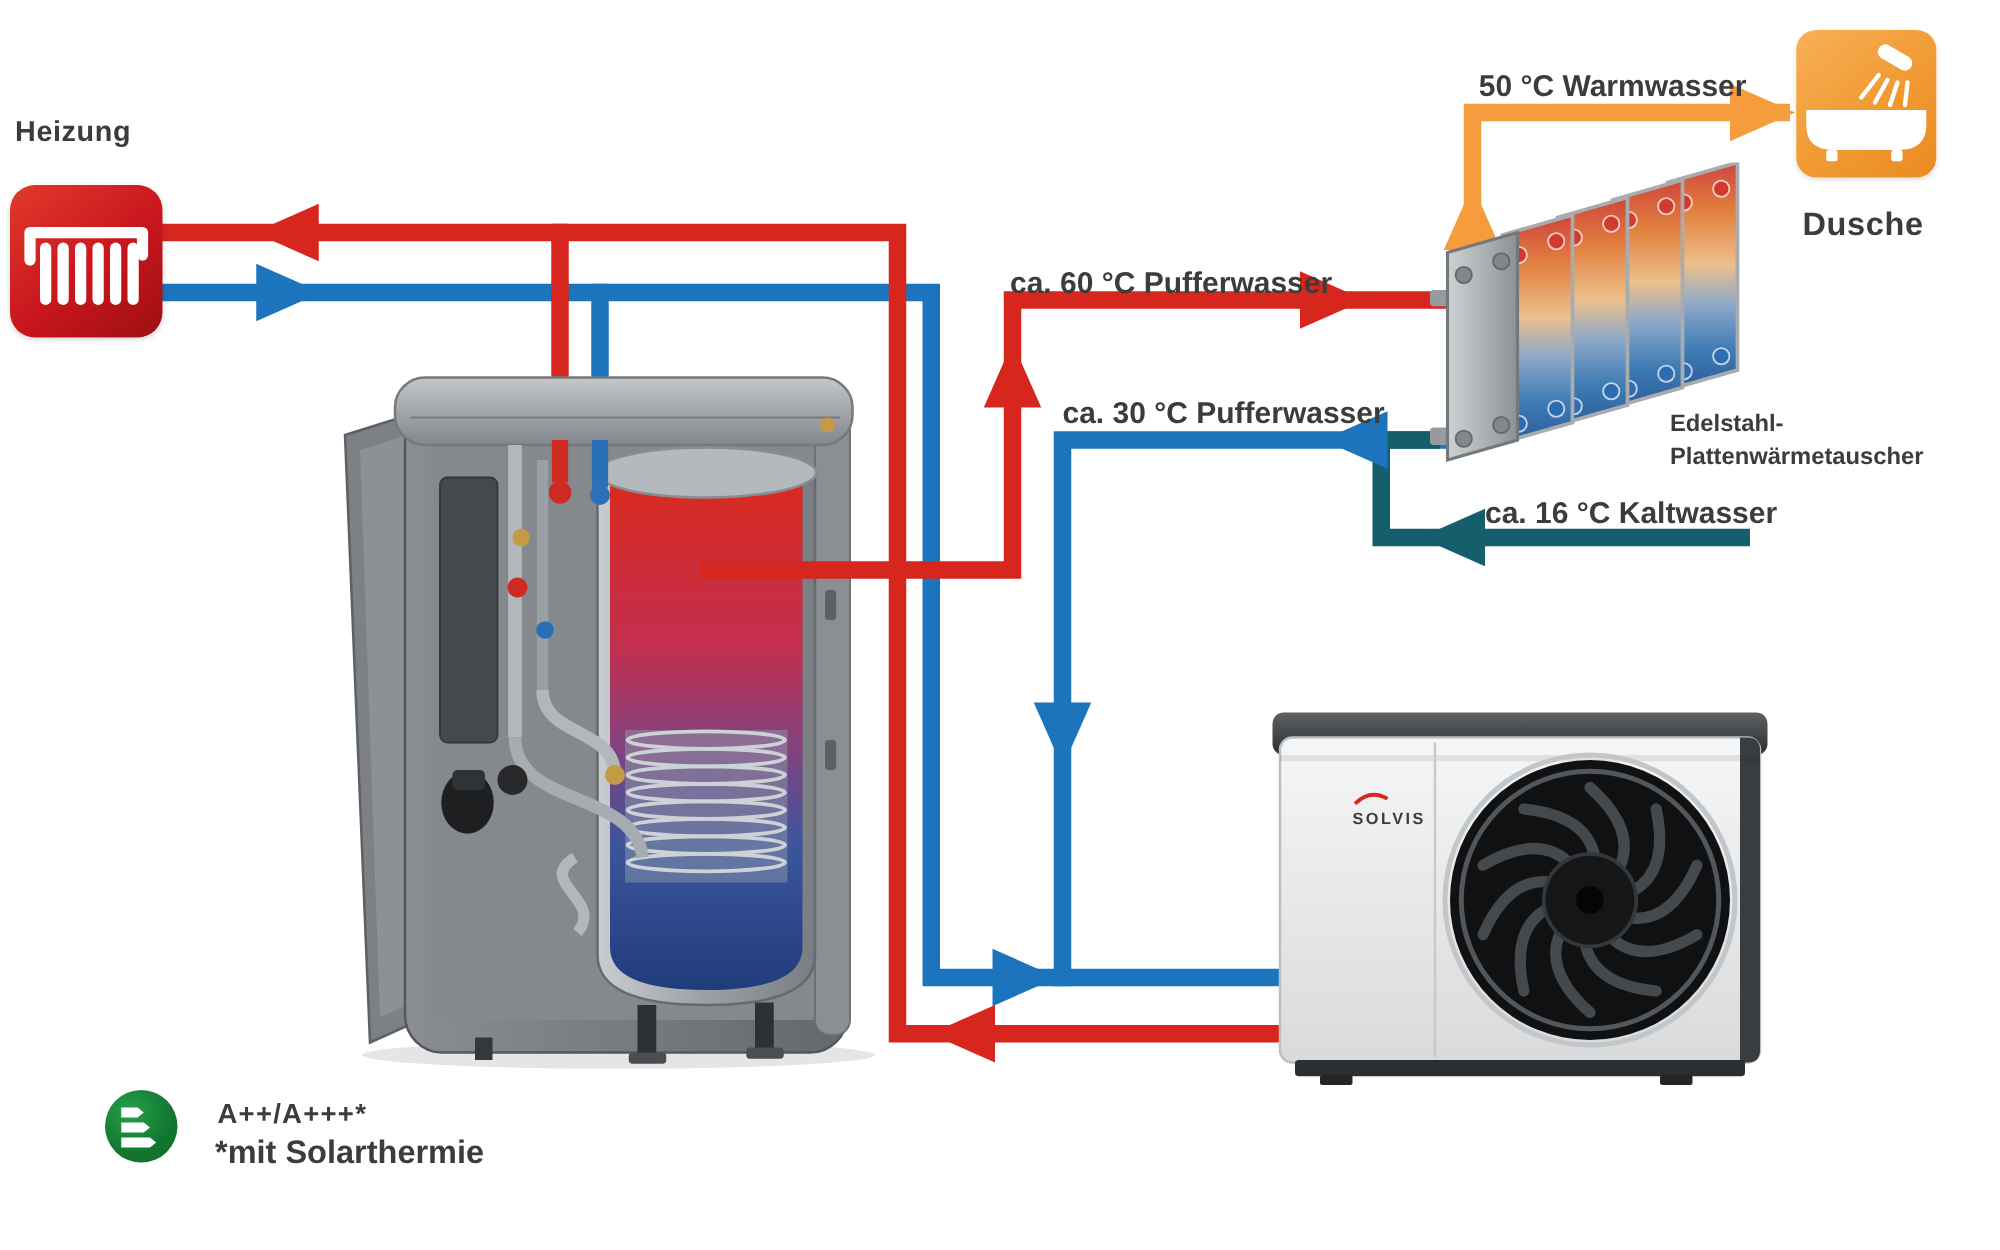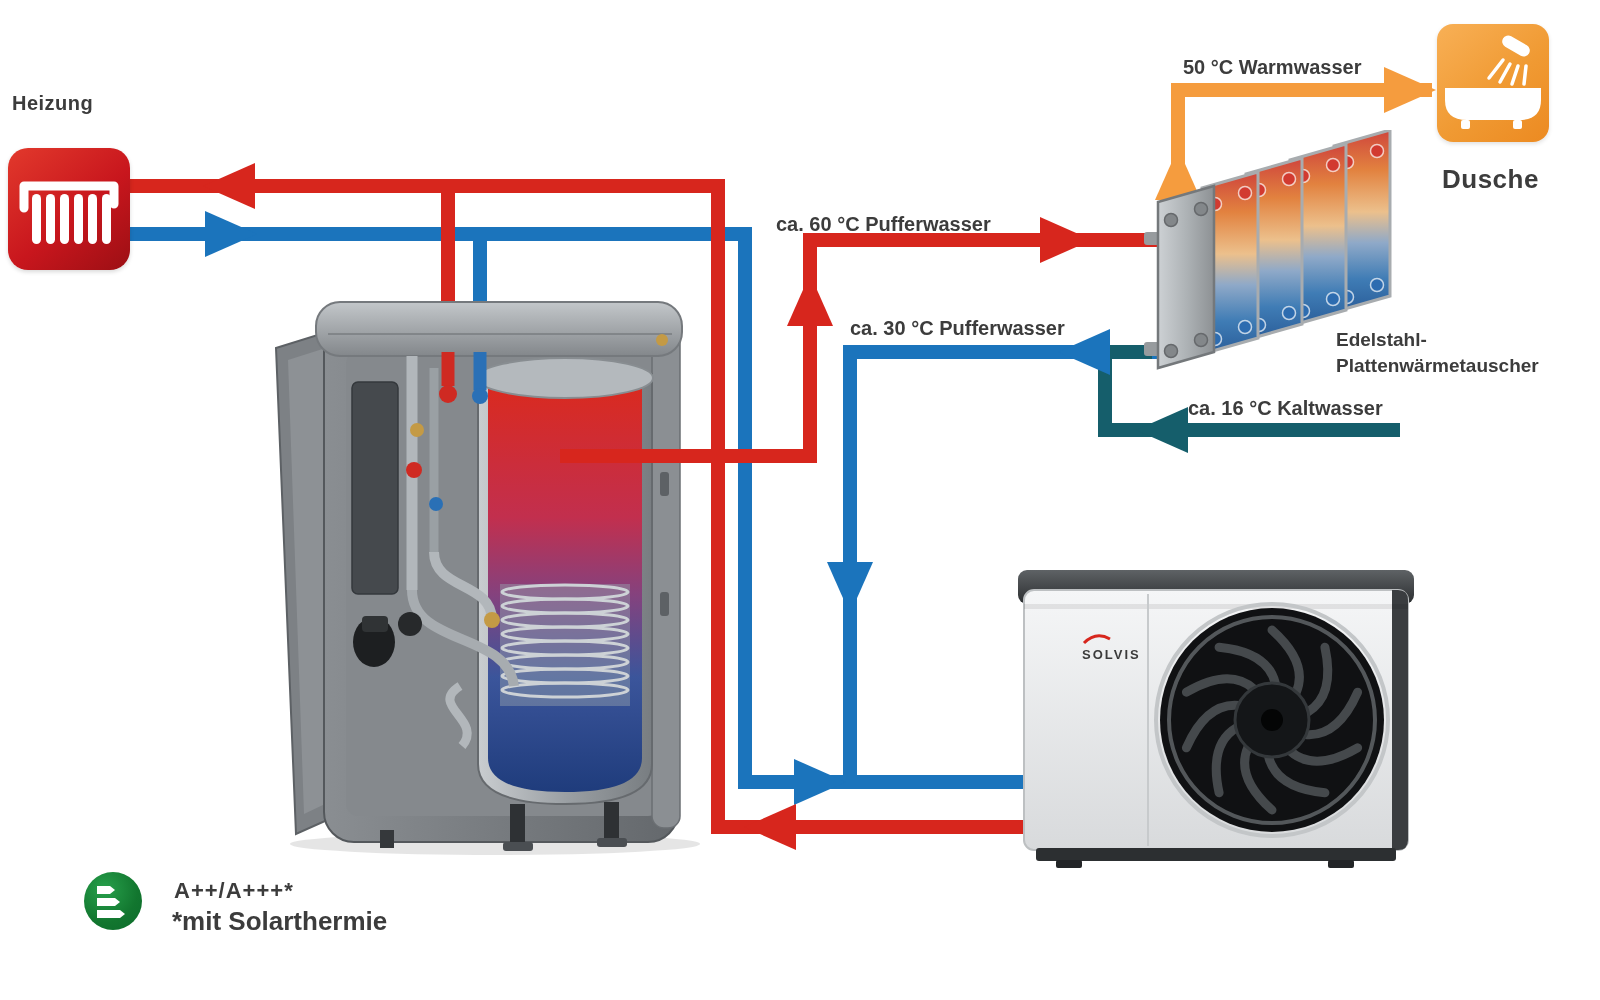--- a/index.html
+++ b/index.html
@@ -7,22 +7,22 @@
   .canvas {
     position: relative; width: 1600px; height: 1000px;
     background: #ffffff; overflow: hidden;
     font-family: "Liberation Sans", sans-serif;
   }
   .abs { position: absolute; }
   .lbl {
     position: absolute; color: #3c3c3c; font-weight: bold;
     white-space: nowrap; font-family: "Liberation Sans", sans-serif;
   }
-  .lbl-xl   { font-size: 20px; letter-spacing: 0.5px; }
-  .lbl-flow { font-size: 20px; }
+  .lbl-xl   { font-size: 23px; letter-spacing: 0.5px; }
+  .lbl-flow { font-size: 24px; }
   .lbl-plain { font-weight: bold; font-size: 19px; line-height: 26px; }
   .lbl-rating { font-size: 22px; letter-spacing: 1px; }
   .lbl-note { font-size: 26px; }
   .tile {
     position: absolute; display: flex; align-items: center; justify-content: center;
   }
   .tile-radiator {
     left: 8px; top: 148px; width: 122px; height: 122px; border-radius: 20px;
     background: linear-gradient(140deg, #e2392c 0%, #c8161d 55%, #9c0f14 100%);
     box-shadow: 0 2px 4px rgba(0,0,0,0.15);
@@ -284,21 +284,21 @@
       <polygon points="13,38 36,38 41,42 36,46 13,46" fill="#ffffff"></polygon>
     </svg>
   </div>
 
   <div class="lbl lbl-xl" style="left:12px;top:92px">Heizung</div>
 
   <div class="lbl lbl-xl" style="left:1442px;top:164px;font-size:26px">Dusche</div>
 
   <div class="lbl lbl-flow" style="left:1183px;top:56px">50 °C Warmwasser</div>
 
-  <div class="lbl lbl-flow" style="left:776px;top:213px">ca. 60 °C Pufferwasser</div>
+  <div class="lbl lbl-flow" style="left:808px;top:213px">ca. 60 °C Pufferwasser</div>
 
   <div class="lbl lbl-flow" style="left:850px;top:317px">ca. 30 °C Pufferwasser</div>
 
   <div class="lbl lbl-flow" style="left:1188px;top:397px">ca. 16 °C Kaltwasser</div>
 
   <div class="lbl lbl-plain" style="left:1336px;top:327px">
     <span style="display:block">Edelstahl-</span>
     <span style="display:block">Plattenwärmetauscher</span>
   </div>
 

